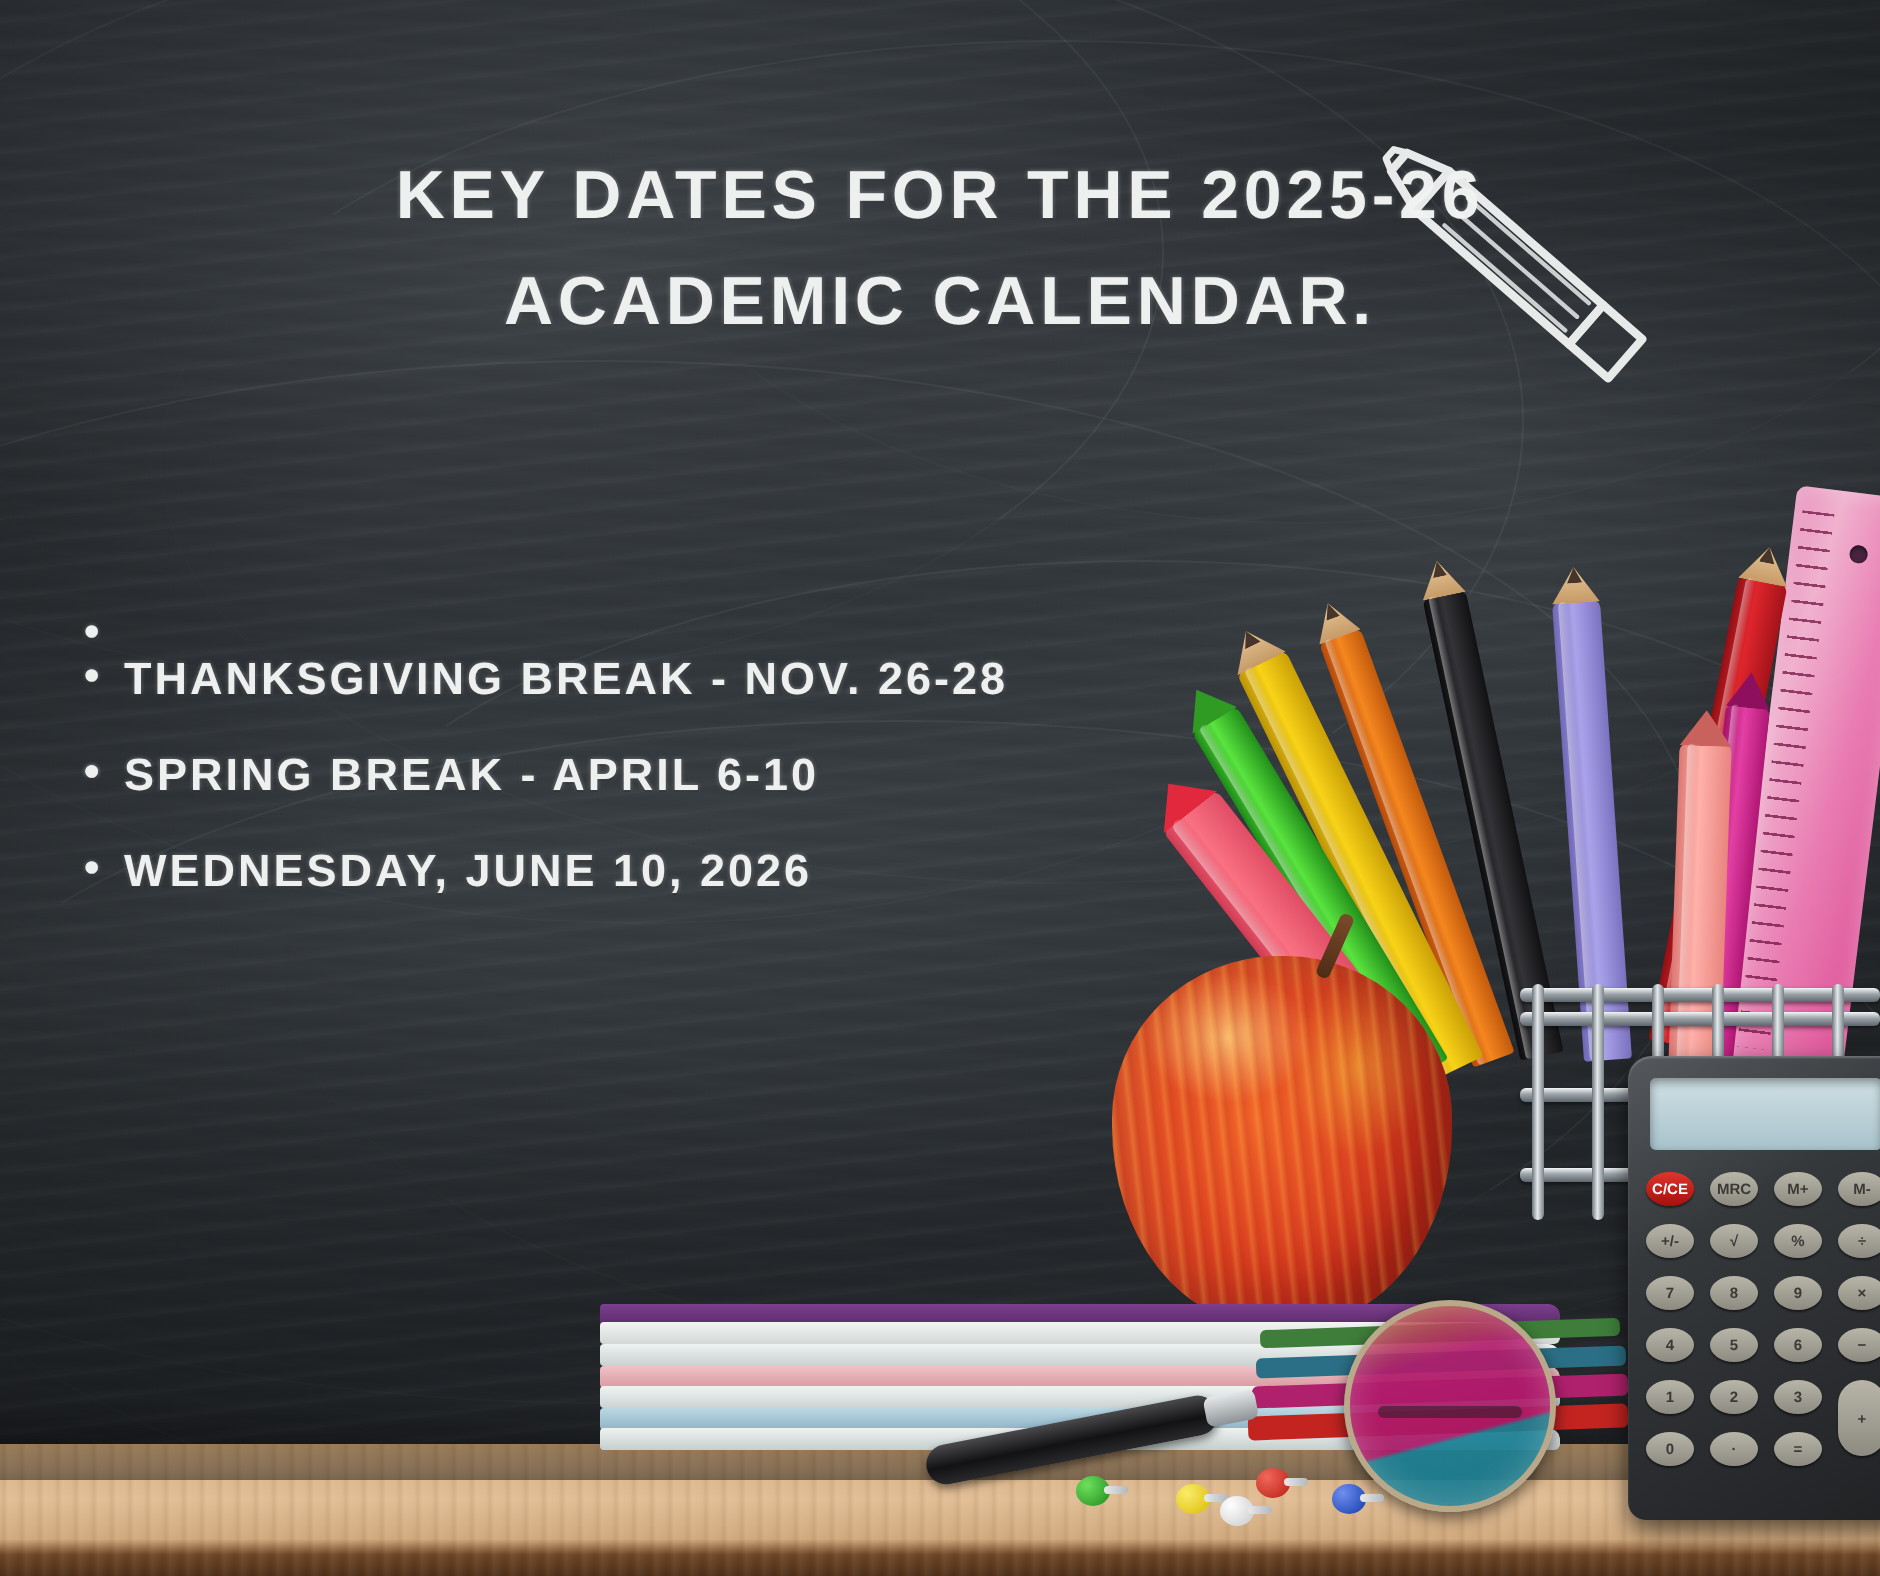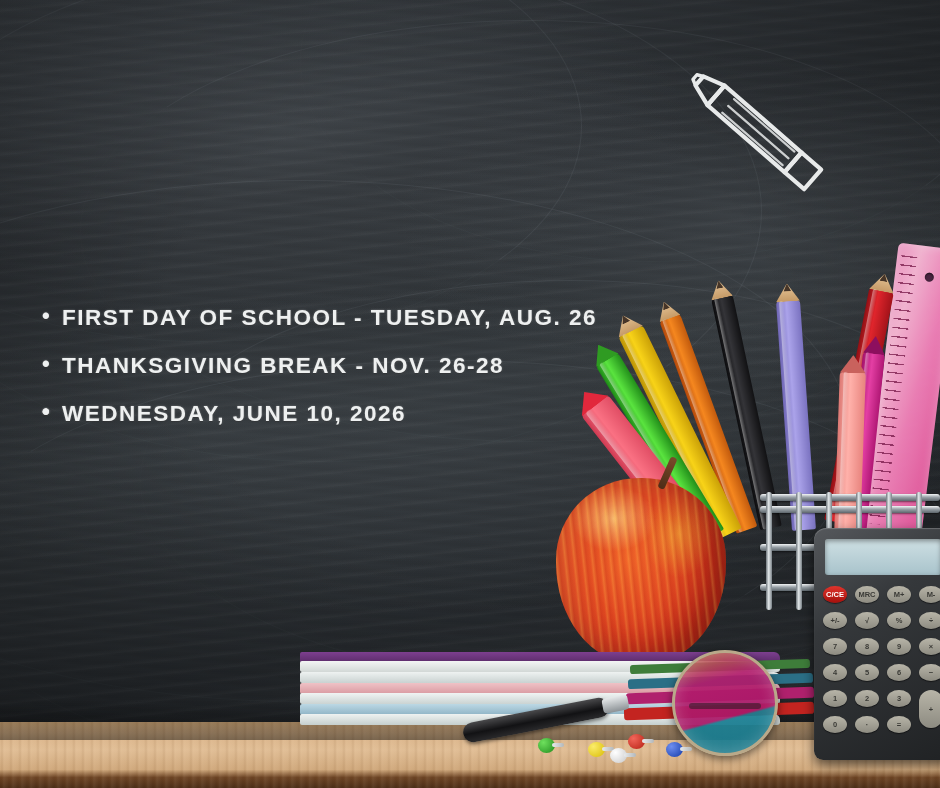--- a/index.html
+++ b/index.html
@@ -261,36 +261,40 @@
       <path d="M132 58 L158 58 L158 84 L132 84 Z"></path>
       <path d="M30 58 L8 65 L8 77 L30 84 Z"></path>
       <path d="M8 65 L2 68 L2 74 L8 77" stroke-width="3.4"></path>
       <path d="M46 62 L126 62" stroke-width="2.2" opacity=".85"></path>
       <path d="M46 71 L126 71" stroke-width="2.2" opacity=".85"></path>
       <path d="M46 80 L126 80" stroke-width="2.2" opacity=".85"></path>
       <path d="M30 58 L30 84" stroke-width="3"></path>
     </g>
   </svg>
 
+  <div id="title" class="chalk">
+    <span>Key dates for the 2025-26</span>
+    <span class="l2">Academic Calendar.</span>
+  </div>
 
 
   <div id="bullets">
     <div class="bullet chalk">
       <span class="dot">•</span>
-      <span>First day of school - Tuesday, Aug. 26</span>
     </div>
     <div class="bullet chalk">
       <span class="dot">•</span>
       <span>Thanksgiving break - Nov. 26-28</span>
     </div>
     <div class="bullet chalk">
       <span class="dot">•</span>
     </div>
     <div class="bullet chalk">
       <span class="dot">•</span>
+      <span>Spring break - April 6-10</span>
     </div>
     <div class="bullet chalk">
       <span class="dot">•</span>
       <span class="cont">Wednesday, June 10, 2026</span>
     </div>
   </div>
 
   <div class="supplies">
 
     <div id="ruler">

